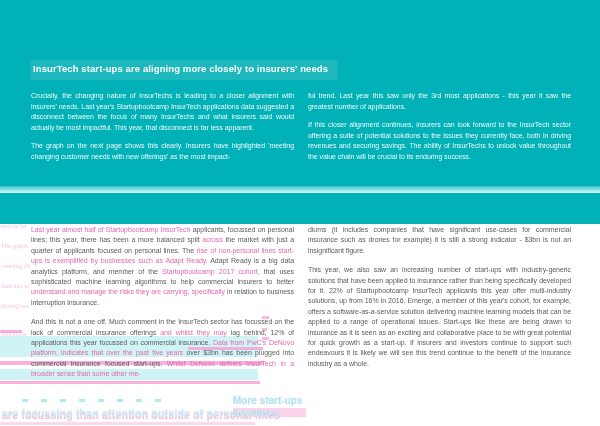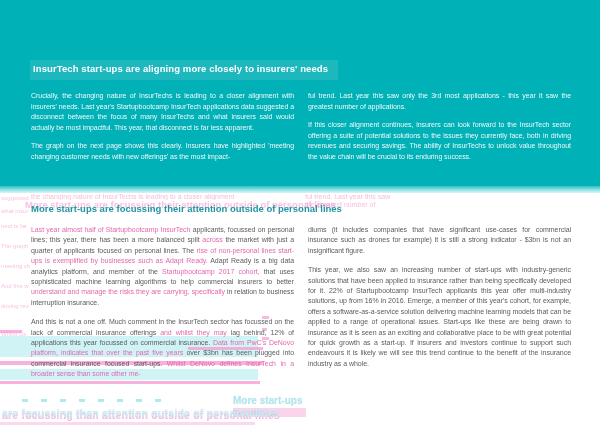--- a/index.html
+++ b/index.html
@@ -17,21 +17,21 @@
     position:absolute; left:1px; width:30px; height:8px; overflow:hidden;
     font-size:6px; line-height:8px; white-space:nowrap;
     color:rgba(238,118,184,0.45); filter:blur(0.4px);
   }
   .ghost-line {
     position:absolute; font-size:7px; white-space:nowrap; overflow:hidden;
     color:rgba(242,120,186,0.5); filter:blur(0.6px);
   }
   
   .teal-block {
-    position:absolute; left:0; top:0; width:600px; height:186px;
+    position:absolute; left:0; top:0; width:600px; height:224px;
     background:var(--teal-overlay,#00b1b7);
   }
   .teal-edge {
     position:absolute; left:0; top:186px; width:600px; height:7px;
     background:linear-gradient(to bottom,#34c1c7 0%,#8fe3e6 55%,#d9f6f7 100%);
   }
   .h1-band {
     position:absolute; left:30px; top:60px; width:308px; height:20px;
     background:var(--heading-band,#1db8be);
   }

